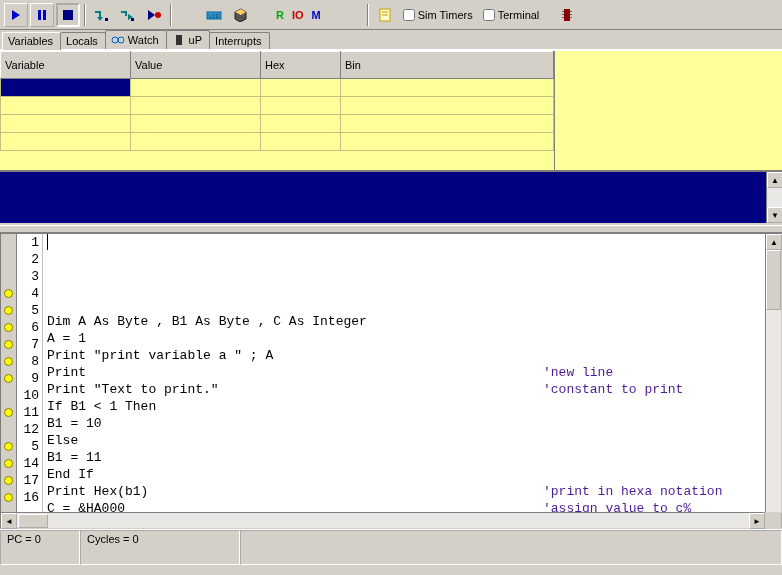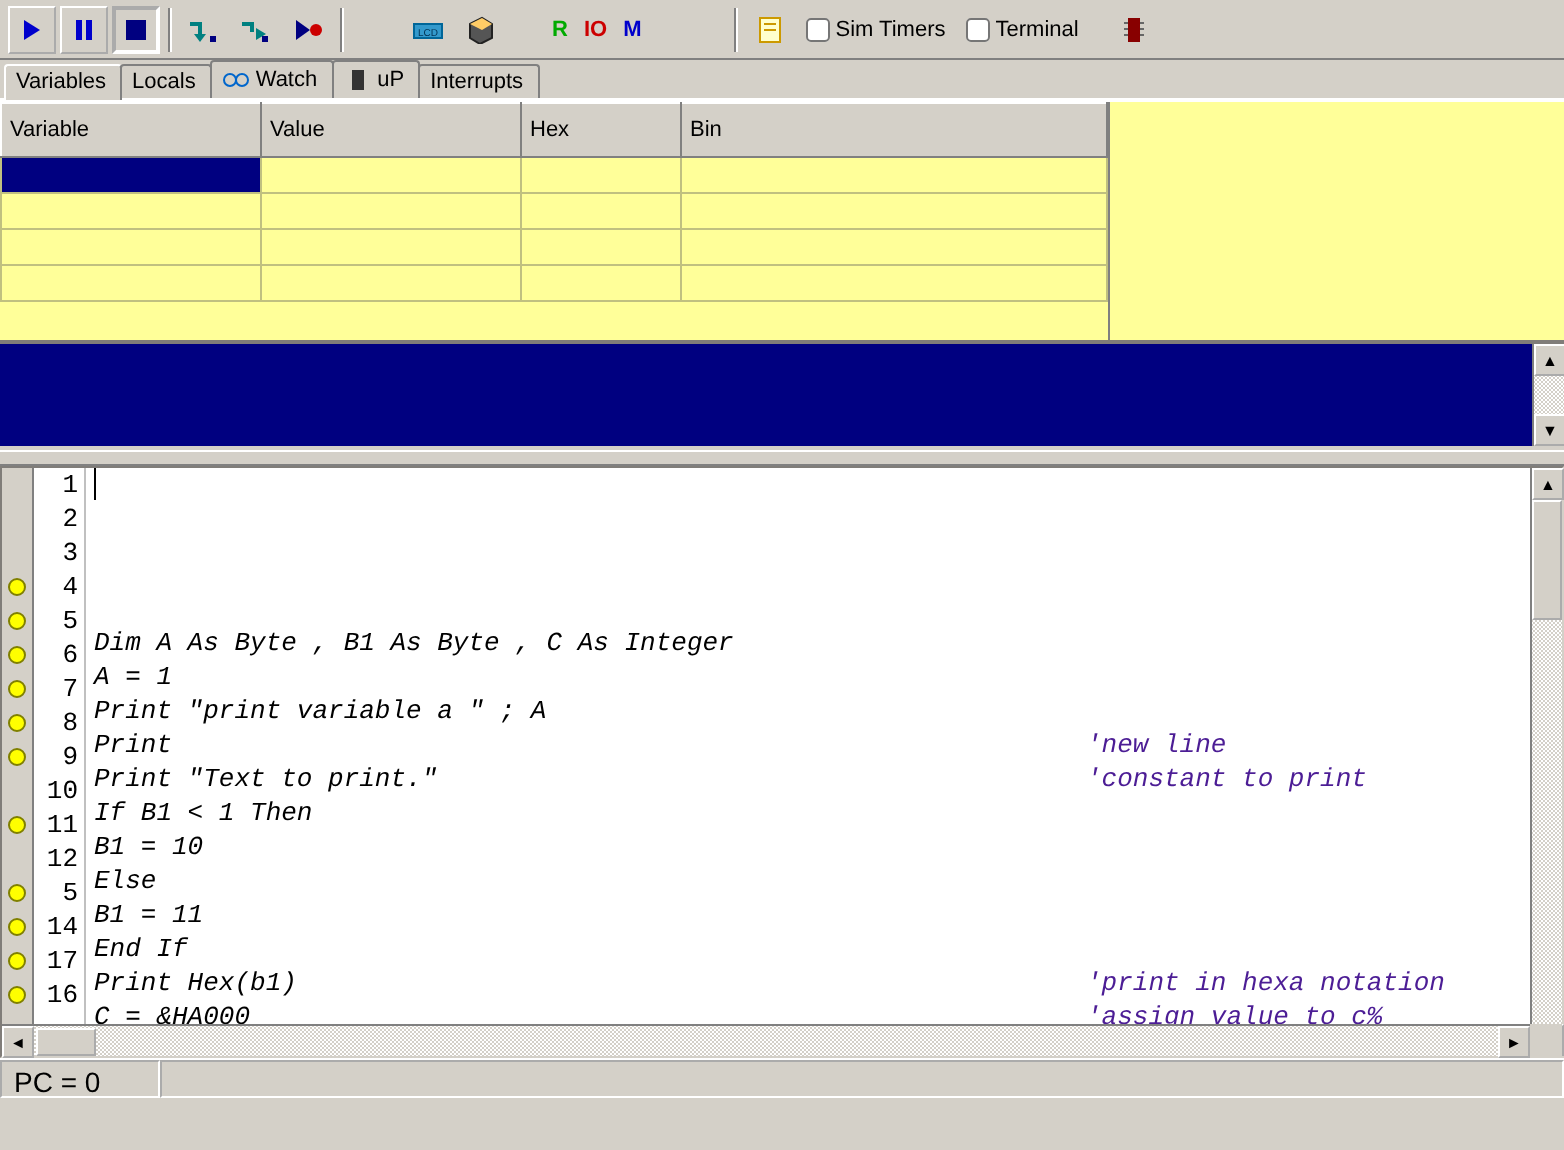--- a/index.html
+++ b/index.html
@@ -179,21 +179,21 @@
   .linenums div { height: 17px; line-height: 17px;}
   .codetext {
     flex: 1;
     font-family: "Courier New", monospace;
     font-size: 13px;
     color: #000;
     white-space: pre;
     overflow: hidden;
     position: relative;
   }
-  .codetext .ln { height: 17px; line-height: 17px; display: flex; font-style: italic; }
+  .codetext .ln { height: 17px; line-height: 17px; display: flex; }
   .codetext .ln .code { width: 500px; padding-left: 4px; }
   .codetext .ln .cm { color: #4c1d95; }
   .code-area .vscroll {
     width: 16px; background:#d4d0c8; display:flex; flex-direction:column;
     border-left: 1px solid #808080;
   }
   .hscroll {
     height: 16px; background:#d4d0c8;
     display:flex; position:absolute; bottom:0; left:0; right:16px;
     border-top:1px solid #808080;
@@ -203,25 +203,25 @@
   .corner { position:absolute; right:0; bottom:0; width:16px; height:16px; background:#d4d0c8;}
   
   .code-cursor {
     position: absolute;
     top: 0; left: 4px;
     width: 1px; height: 16px;
     background: #000;
   }
   
   .status-bar {
-    height: 20px;
+    height: 36px;
     background: #d4d0c8;
     border-top: 1px solid #fff;
     display: flex;
-    font-size: 14px;
+    font-size: 11px;
   }
   .status-bar .cell {
     border: 1px inset #fff;
     padding: 2px 6px;
     min-width: 70px;
     margin-right: 0px;
   }
   .status-bar .cell.wide { width: 160px;}
   .status-bar .filler { flex:1; border: 1px inset #fff; }
   svg { display: block; }
@@ -450,14 +450,15 @@
     <div class="sbtn">◄</div>
     <div class="strack"></div>
     <div class="thumb"></div>
     <div class="sbtn">►</div>
   </div>
   <div class="corner"></div>
 </div>
 
 <div class="status-bar">
   <div class="cell" style="width:80px">PC = 0</div>
+  <div class="cell wide">Cycles = 0</div>
   <div class="filler"></div>
 </div>
 
 </body></html>

